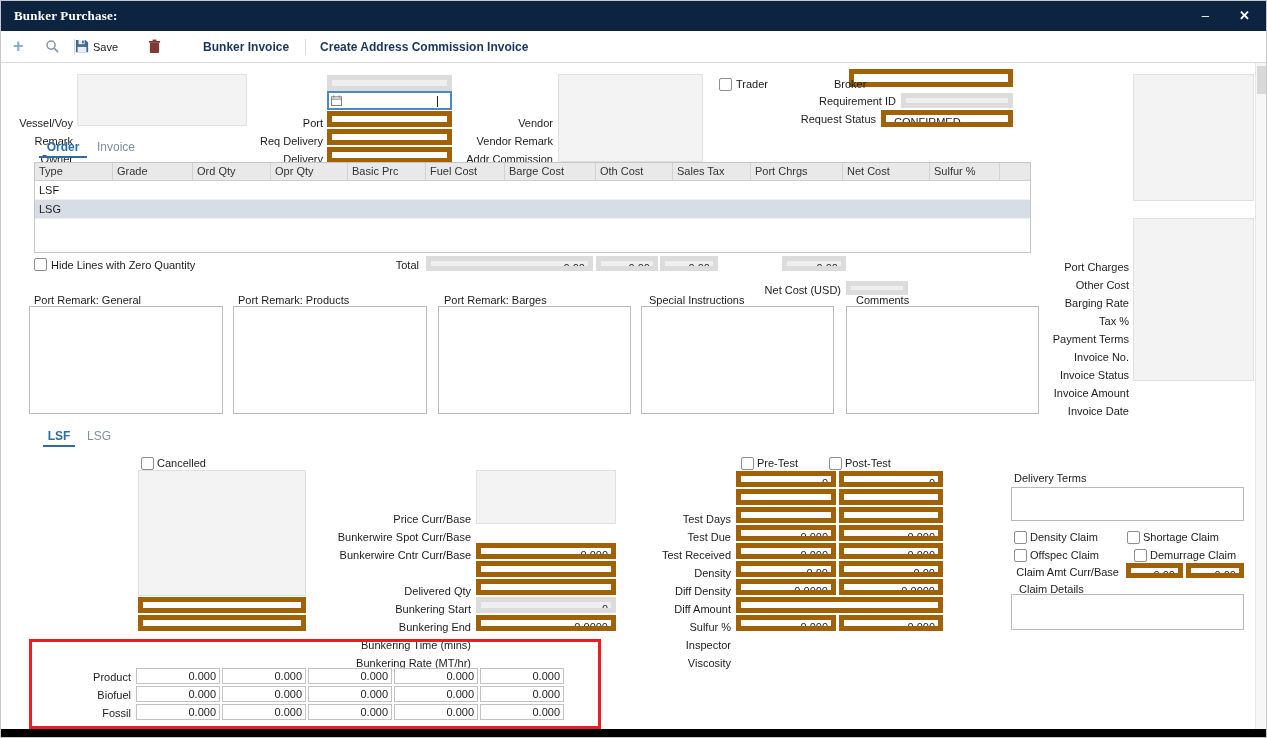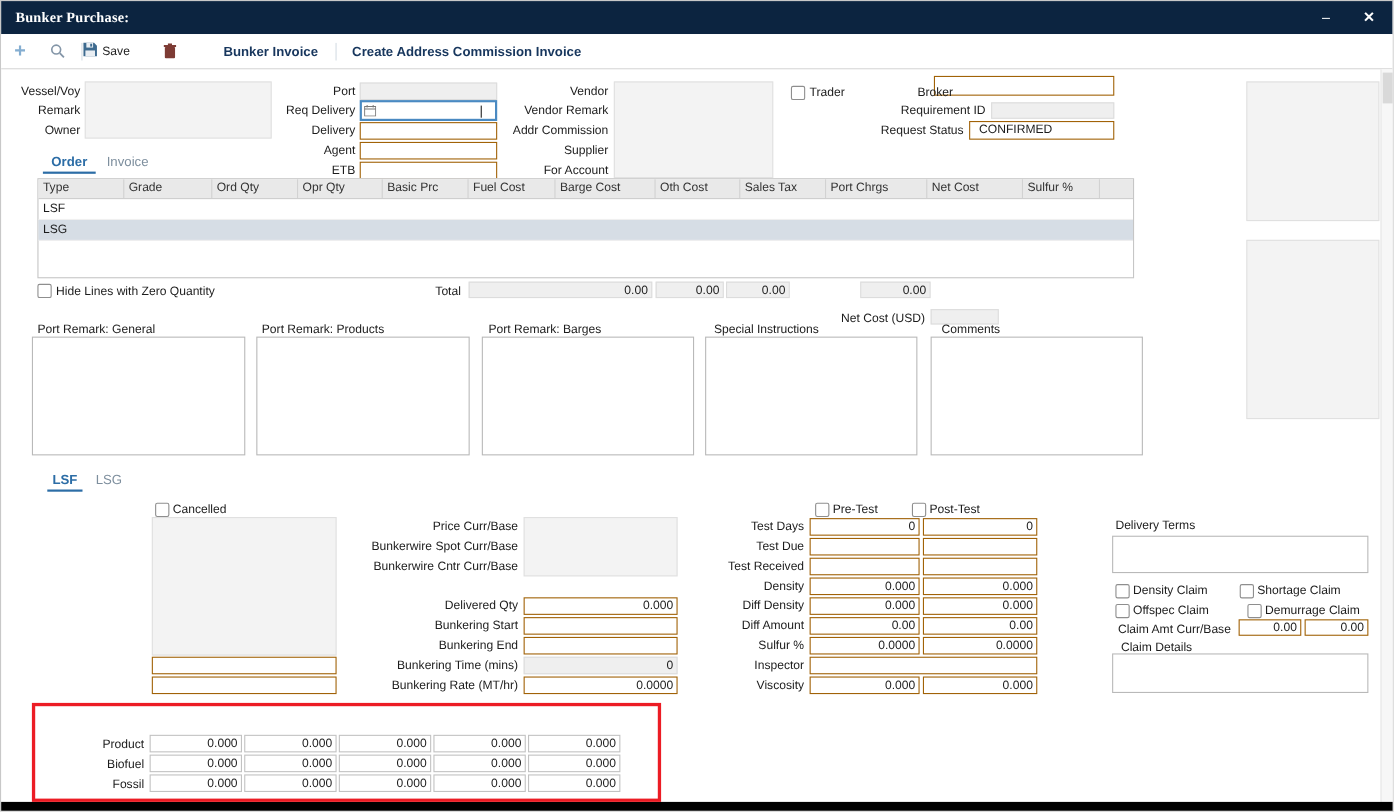--- a/index.html
+++ b/index.html
@@ -15,25 +15,25 @@
   .winbtn{cursor:pointer;line-height:30px;}
   
   .toolbar{position:absolute;left:0;top:30px;width:100%;height:32px;background:#fff;
            border-bottom:1px solid #d8d8d8;display:flex;align-items:center;box-sizing:border-box;}
   .tbicon{display:flex;align-items:center;cursor:pointer;}
   .plus{color:#85aed1;font-size:18px;font-weight:bold;margin-left:12px;width:16px;text-align:center;}
   .vsep{width:1px;height:16px;background:#d5dde4;}
   .tblink{font-size:12px;font-weight:bold;color:#17365d;cursor:pointer;white-space:nowrap;}
   .savetext{font-size:11px;color:#222;margin-left:4px;}
   
-  .lblstack{position:absolute;}
+  .lblstack{position:absolute;margin-top:40px;}
   .lbl{height:18px;line-height:18px;text-align:right;white-space:nowrap;color:#1c1c1c;overflow:visible;}
   .llbl{position:absolute;height:16px;line-height:16px;white-space:nowrap;color:#1c1c1c;}
   .rlbl{position:absolute;height:16px;line-height:16px;white-space:nowrap;color:#1c1c1c;text-align:right;}
-  .fld{position:absolute;box-sizing:border-box;background:#fff;border:1px solid #a16207;
+  .fld{position:absolute;box-sizing:border-box;background:#fff;border:5px solid #a16207;
        font-size:11px;line-height:13px;padding:1px 3px 0 3px;overflow:hidden;white-space:nowrap;}
   .fld.dis{background:#efefef;border-color:#dcdcdc;}
   .fld.num{text-align:right;}
   .tarea{position:absolute;box-sizing:border-box;background:#fff;border:1px solid #b9b9b9;}
   .gbox{position:absolute;box-sizing:border-box;background:#f3f3f3;border:1px solid #e0e0e0;}
   .cb{position:absolute;width:13px;height:13px;box-sizing:border-box;border:1px solid #8e8e8e;
       background:#fff;border-radius:2px;cursor:pointer;}
   .focus{border:2px solid #4a8ac2 !important;display:flex;align-items:center;padding:0 2px;}
   .caret{position:absolute;right:12px;top:3px;width:1px;height:11px;background:#222;}
   
@@ -158,20 +158,31 @@
   <div class="fld" style="left:848px;top:68px;width:164px;height:18px;z-index:2"></div>
 
   <div class="rlbl" style="left:795px;top:92px;width:100px">Requirement ID</div>
   <div class="fld dis" style="left:900px;top:92px;width:112px;height:15px"></div>
 
   <div class="rlbl" style="left:775px;top:110px;width:100px">Request Status</div>
   <div class="fld" style="left:880px;top:109px;width:132px;height:17px;padding-left:8px">CONFIRMED</div>
 
   <div class="gbox" style="left:1132px;top:73px;width:121px;height:127px"></div>
 
+  <div class="lblstack" style="left:1020px;top:217px;width:108px">
+      <div class="lbl">Port Charges</div>
+      <div class="lbl">Other Cost</div>
+      <div class="lbl">Barging Rate</div>
+      <div class="lbl">Tax %</div>
+      <div class="lbl">Payment Terms</div>
+      <div class="lbl">Invoice No.</div>
+      <div class="lbl">Invoice Status</div>
+      <div class="lbl">Invoice Amount</div>
+      <div class="lbl">Invoice Date</div>
+    </div>
   <div class="gbox" style="left:1132px;top:217px;width:121px;height:163px"></div>
 
   <div class="tab active" style="left:38px;top:139px;width:48px">Order</div>
   <div class="tab inactive" style="left:90px;top:139px;width:50px">Invoice</div>
 
   <div class="grid">
     <div class="gh">
         <div class="gc">Type</div>
         <div class="gc">Grade</div>
         <div class="gc">Ord Qty</div>

